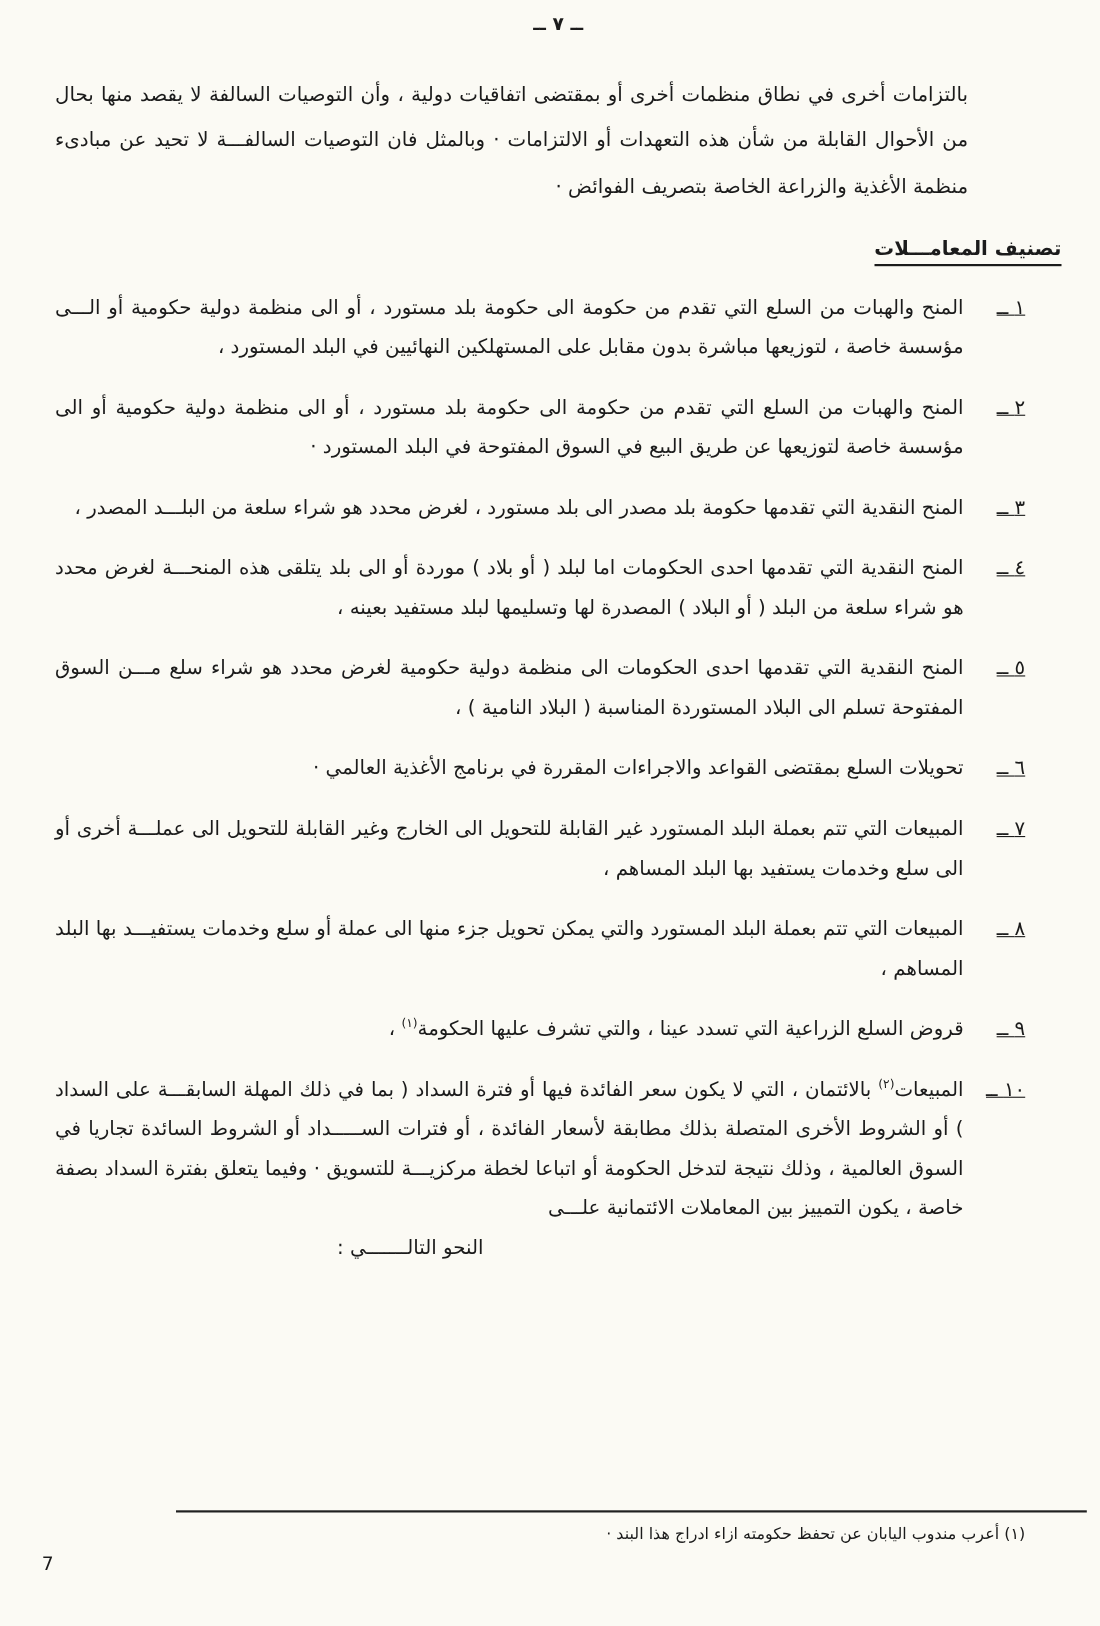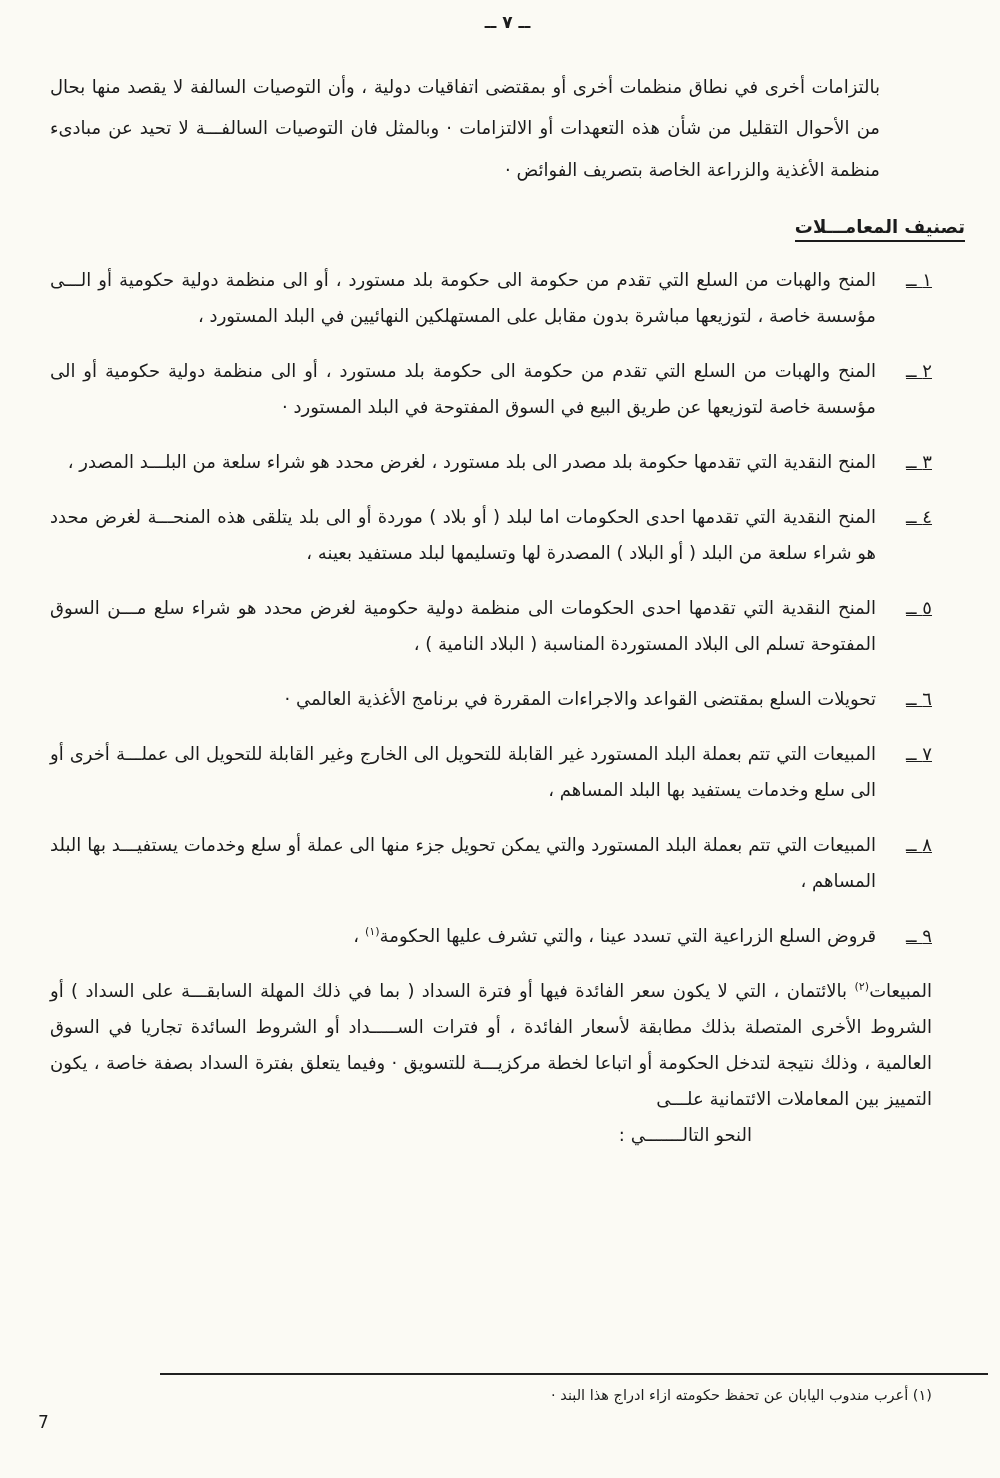--- a/index.html
+++ b/index.html
@@ -54,21 +54,21 @@
     white-space: nowrap;
     text-decoration: underline;
   }
   .item .txt {
     flex: 1;
     text-align: justify;
   }
   sup { font-size: 0.62em; line-height: 0; }
   .tail {
     margin-right: 180px;
-    text-align: right;
+    text-align: center;
   }
   .sub-item {
     margin: 0 133px 6px 0;
     font-size: 18px;
     line-height: 1.9;
   }
   .footnotes {
     position: absolute;
     bottom: 70px;
     right: 12px;
@@ -88,21 +88,21 @@
     direction: ltr;
   }
 </style>
 </head>
 <body>
 
 <div class="page">
 
   <div class="page-num-top">ــ  ٧  ــ</div>
 
-  <p class="intro">بالتزامات أخرى في نطاق منظمات أخرى أو بمقتضى اتفاقيات دولية ، وأن التوصيات السالفة لا يقصد منها بحال من الأحوال التقليل من شأن هذه التعهدات أو الالتزامات · وبالمثل فان التوصيات السالفـــة لا تحيد عن مبادىء منظمة الأغذية والزراعة الخاصة بتصريف الفوائض ·</p>
+  <p class="intro">بالتزامات أخرى في نطاق منظمات أخرى أو بمقتضى اتفاقيات دولية ، وأن التوصيات السالفة لا يقصد منها بحال من الأحوال القابلة من شأن هذه التعهدات أو الالتزامات · وبالمثل فان التوصيات السالفـــة لا تحيد عن مبادىء منظمة الأغذية والزراعة الخاصة بتصريف الفوائض ·</p>
 
   <div class="heading">
     <span class="underline">تصنيف المعامـــلات</span>
   </div>
 
   <div class="items">
 
     <div class="item">
       <span class="num">١ ــ</span>
       <span class="txt">المنح والهبات من السلع التي تقدم من حكومة الى حكومة بلد مستورد ، أو الى منظمة دولية حكومية أو الـــى مؤسسة خاصة ، لتوزيعها مباشرة بدون مقابل على المستهلكين النهائيين في البلد المستورد ،</span>
@@ -142,20 +142,21 @@
       <span class="num">٨ ــ</span>
       <span class="txt">المبيعات التي تتم بعملة البلد المستورد والتي يمكن تحويل جزء منها الى عملة أو سلع وخدمات يستفيـــد بها البلد المساهم ،</span>
     </div>
 
     <div class="item">
       <span class="num">٩ ــ</span>
       <span class="txt"><span>قروض السلع الزراعية التي تسدد عينا ، والتي تشرف عليها الحكومة</span><sup>(١)</sup><span> ،</span></span>
     </div>
 
     <div class="item">
+      <span class="num">١٠ ــ</span>
       <span class="txt"><span>المبيعات</span><sup>(٢)</sup><span> بالائتمان ، التي لا يكون سعر الفائدة فيها أو فترة السداد ( بما في ذلك المهلة السابقـــة على السداد ) أو الشروط الأخرى المتصلة بذلك مطابقة لأسعار الفائدة ، أو فترات الســـــداد أو الشروط السائدة تجاريا في السوق العالمية ، وذلك نتيجة لتدخل الحكومة أو اتباعا لخطة مركزيـــة للتسويق · وفيما يتعلق بفترة السداد بصفة خاصة ، يكون التمييز بين المعاملات الائتمانية علـــى</span>
         <span class="tail" style="display:block">النحو التالـــــــي :</span>
       </span>
     </div>
 
   </div>
 
 
   <div class="footnotes">
     <div class="footnote-line">(١) أعرب مندوب اليابان عن تحفظ حكومته ازاء ادراج  هذا  البند ·</div>

